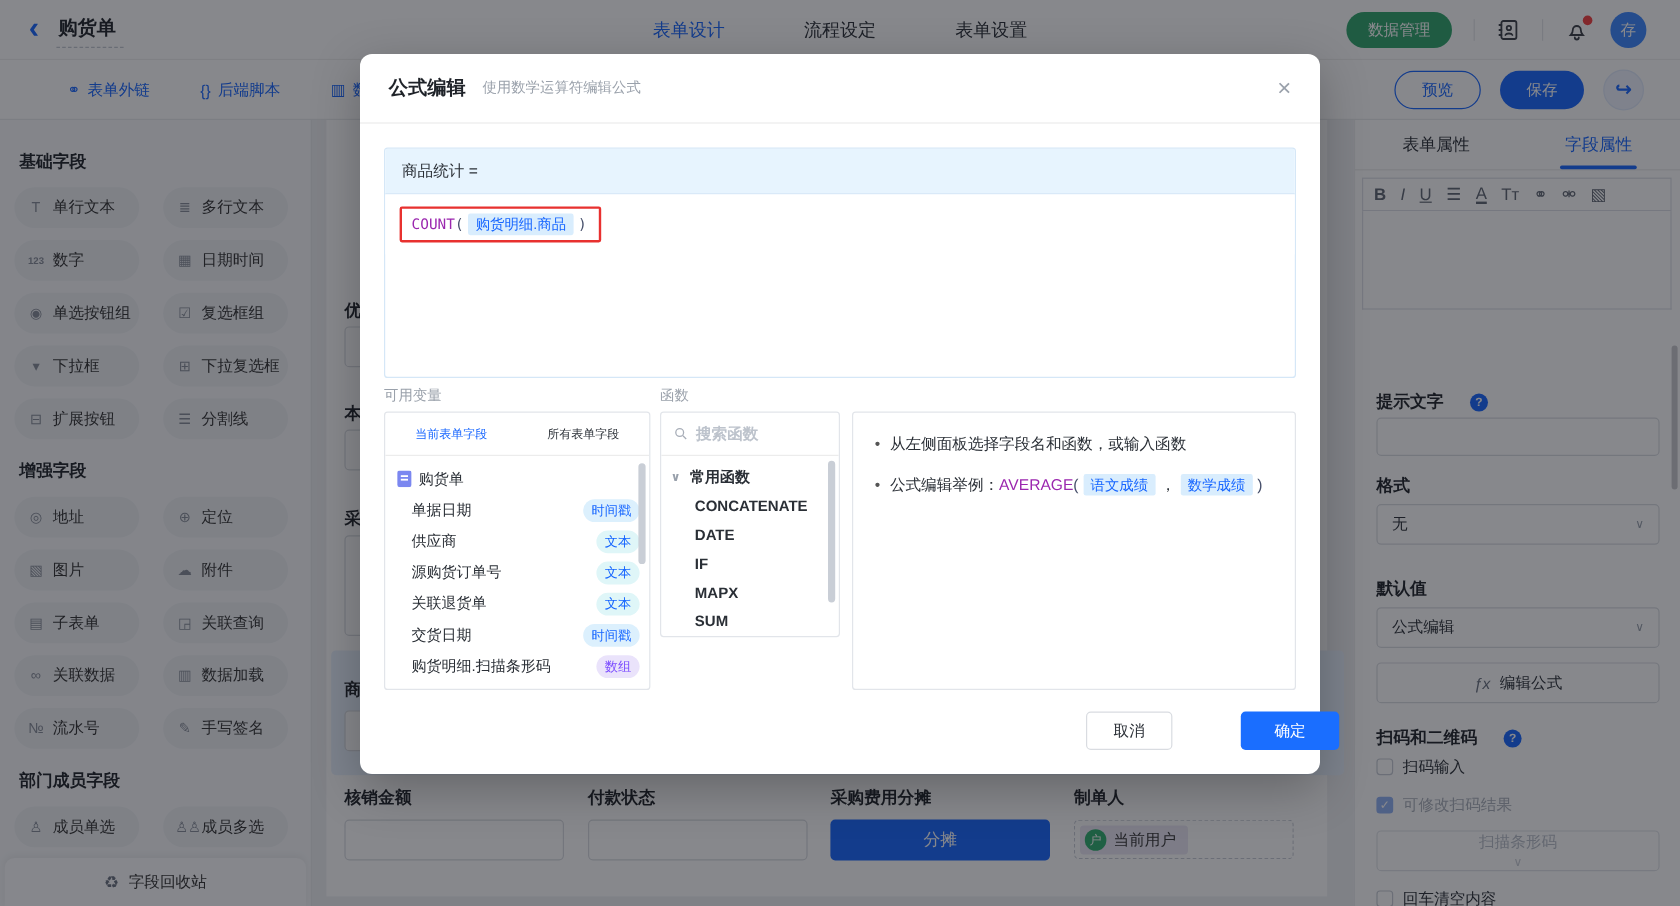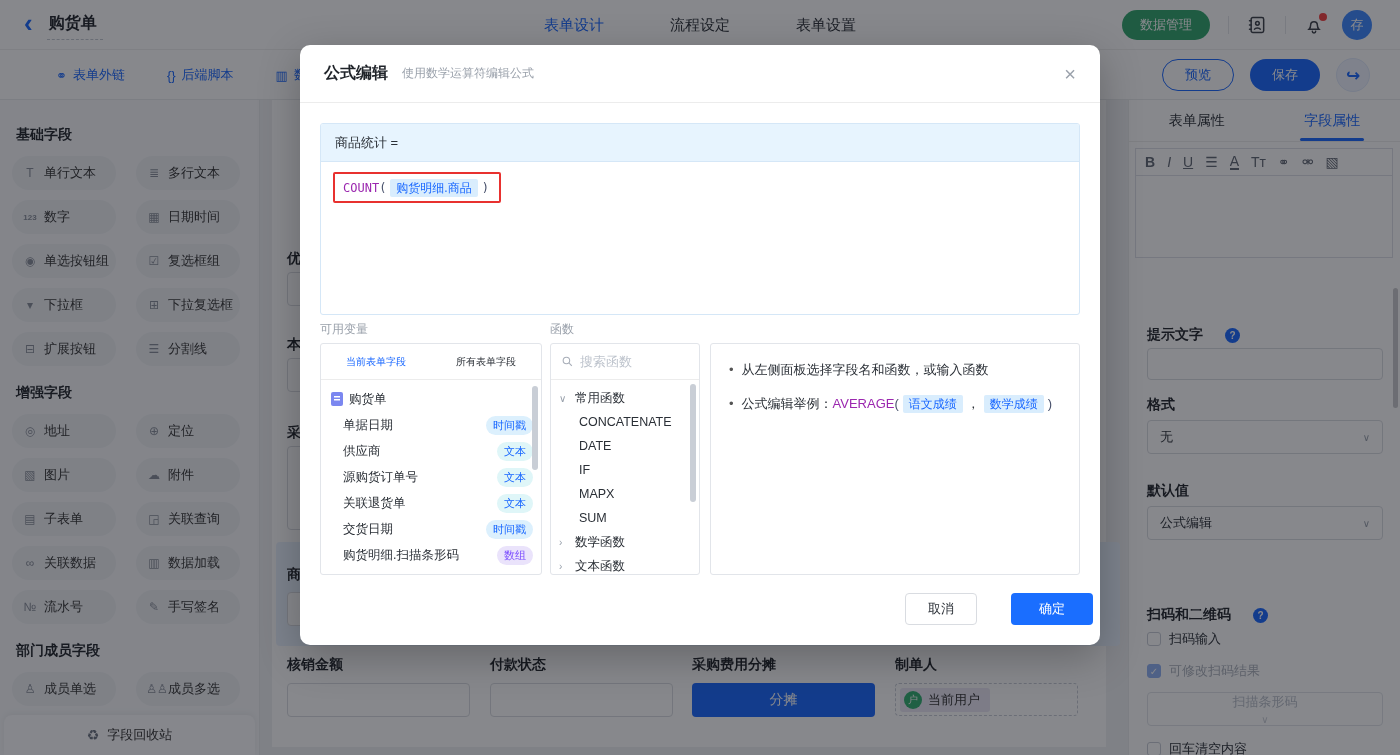--- a/index.html
+++ b/index.html
@@ -105,36 +105,36 @@
   .v-rows { padding-top:6px; }
   .vrow { height:26px; display:flex; align-items:center; padding:0 8px 0 10px; font-size:12.5px; color:#2a2f36; cursor:pointer; }
   .vrow.child { padding-left:22px; }
   .vrow .vname { flex:1; white-space:nowrap; overflow:hidden; text-overflow:ellipsis; }
   .badge { font-size:11px; padding:2px 7px; border-radius:10px; flex-shrink:0; }
   .badge.time { background:#dcf0fd; color:#1766ff; }
   .badge.text { background:#dff6f8; color:#1766ff; }
   .badge.array { background:#eae3fb; color:#7c4dff; }
   .sthumb { position:absolute; right:3px; width:6px; background:#c9ced6; border-radius:3px; }
 
-  .funcbox { left:250px; top:240px; width:150px; height:232px; }
+  .funcbox { left:250px; top:240px; width:150px; height:188px;font-weight:bold; }
   .f-search { height:36px; display:flex; align-items:center; gap:6px; padding:0 10px; border-bottom:1px solid #ececec; }
   .f-ph { font-size:13px; color:#bdc3cc; }
   .f-rows { padding-top:6px; }
   .frow { height:24px; display:flex; align-items:center; font-size:12.5px; color:#2a2f36; cursor:pointer; }
   .frow.group { padding:0 8px; gap:6px; }
   .frow .caret { color:#98a0ab; font-size:10px; width:10px; }
   .frow.item { padding-left:28px; }
 
   .infobox { left:410px; top:240px; width:370px; height:232px; padding:16px 18px; }
   .tip-line { display:flex; gap:8px; margin-bottom:14px; font-size:13px; color:#2a2f36; line-height:1.5; }
   .tip-dot { color:#555; }
   .tip-fn { color:#9b27af; }
 
   .m-cancel { position:absolute; left:605px; top:490px; width:72px; height:32px; border:1px solid #d9dce1; border-radius:4px; background:#fff; font-size:13px; color:#2a2f36; display:flex; align-items:center; justify-content:center; cursor:pointer; }
-  .m-ok { position:absolute; left:711px; top:490px; width:82px; height:32px; border-radius:4px; background:#1a6eff; color:#fff; font-size:13px; display:flex; align-items:center; justify-content:center; cursor:pointer; }
+  .m-ok { position:absolute; left:734px; top:490px; width:82px; height:32px; border-radius:4px; background:#1a6eff; color:#fff; font-size:13px; display:flex; align-items:center; justify-content:center; cursor:pointer; }
 </style>
 </head>
 <body>
 
 <div class="stage">
 
   <header class="topbar">
     <div class="tb-left">
       <span class="back">‹</span>
       <span class="doc-title">购货单</span>
@@ -360,20 +360,24 @@
       <span class="chev">∨</span>
     </div>
 
     <div class="rp-lab" style="top:382px;">
         <span>默认值</span>
       </div>
     <div class="rp-select" style="top:406px;">
       <span>公式编辑</span>
       <span class="chev">∨</span>
     </div>
+    <div class="fx-btn" style="top:452px;">
+      <span class="fx-ic">ƒx</span>
+      <span>编辑公式</span>
+    </div>
 
     <div class="rp-lab" style="top:506px;">
       <span>扫码和二维码</span>
       <span class="help">?</span>
     </div>
     <div class="chk-row" style="top:530px;">
       <span class="cbox"></span>
       <span>扫码输入</span>
     </div>
     <div class="chk-row disabled" style="top:562px;">

